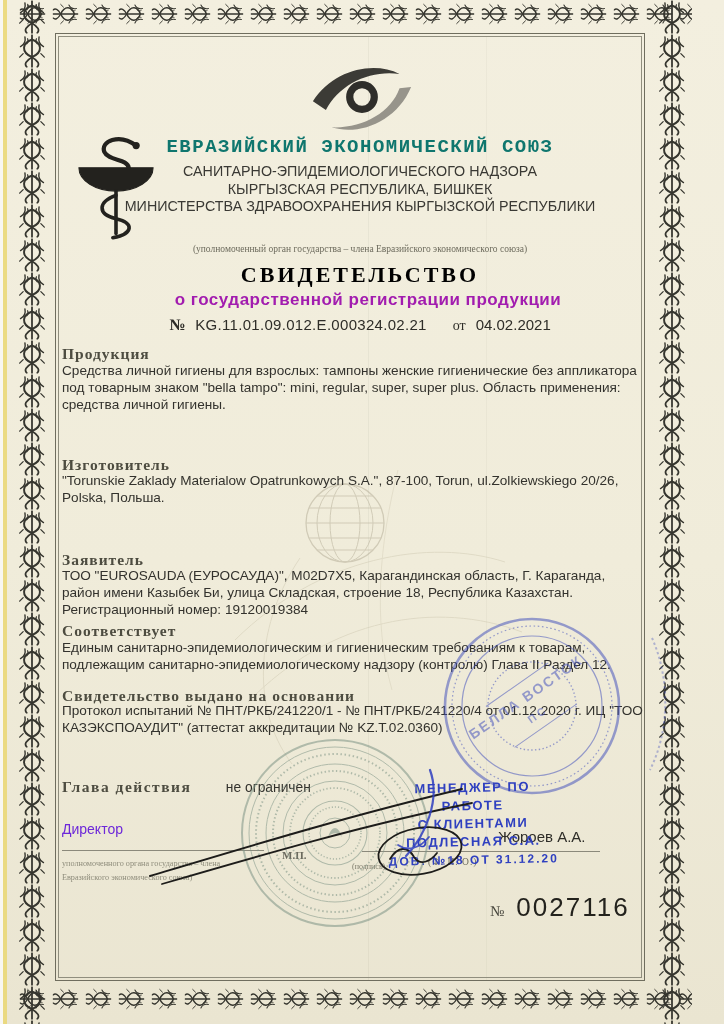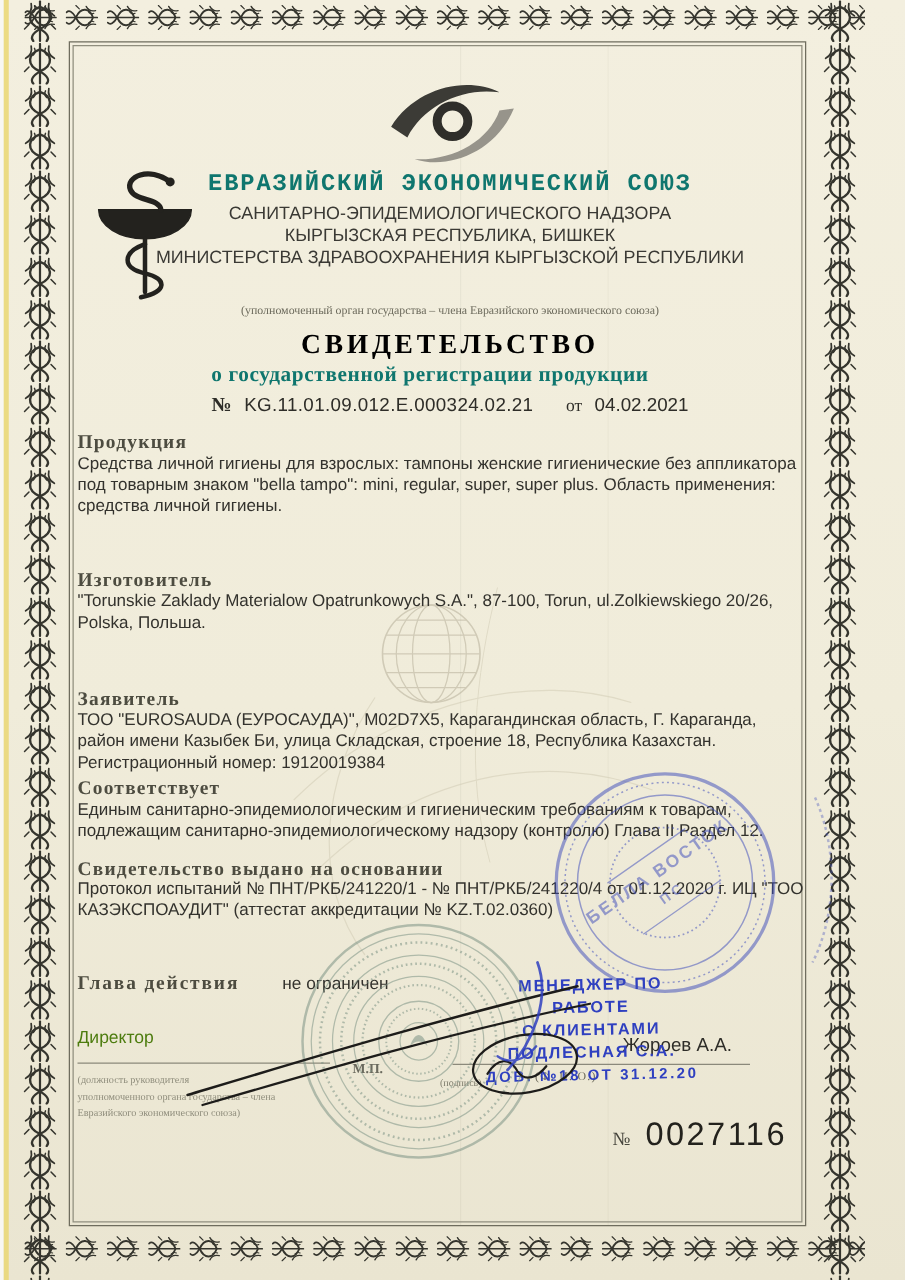--- a/index.html
+++ b/index.html
@@ -34,43 +34,43 @@
   .ctr{text-align:center;}
 
   .union-title{left:100px;top:136px;width:520px;font-family:Liberation Mono, monospace;
     font-weight:bold;font-size:19px;letter-spacing:1.5px;color:#0f766e;}
   .authority{left:88px;top:163px;width:544px;font-size:14.3px;line-height:17.5px;color:#3a3934;}
   .authority-note{left:110px;top:244px;width:500px;font-family:"Liberation Serif",serif;
     font-size:9.5px;color:#6c6a5c;}
 
   .doc-title1{left:140px;top:262px;width:440px;font-family:"Liberation Serif",serif;
     font-weight:bold;font-size:22px;letter-spacing:3px;color:#000000;}
-  .doc-title2{left:124px;top:290px;width:440px;font-family:Liberation Serif, serif;
-    font-weight:bold;font-size:17px;letter-spacing:.5px;color:#0f766e;}
+  .doc-title2{left:148px;top:290px;width:440px;font-family:Liberation Sans, sans-serif;
+    font-weight:bold;font-size:17px;letter-spacing:.5px;color:#a21caf;}
   .number-line{left:120px;top:316px;width:480px;display:flex;justify-content:center;
     align-items:baseline;gap:10px;color:#2e2d28;}
   .number-line .nl-no{font-family:"Liberation Serif",serif;font-weight:bold;font-size:16px;}
   .number-line .nl-num{font-size:15px;letter-spacing:.3px;}
   .number-line .nl-ot{font-family:"Liberation Serif",serif;font-size:14px;margin-left:16px;text-align:center;}
   .number-line .nl-date{font-size:15px;}
 
   .sec-h{left:62px;width:582px;font-family:"Liberation Serif",serif;font-weight:bold;
     font-size:15.5px;letter-spacing:1px;color:#4d4c40;}
   .sec-b{left:62px;width:583px;font-size:13.6px;line-height:16.8px;color:#33322d;}
   .h-product{top:345px;} .b-product{top:363px;}
   .h-manufacturer{top:456px;} .b-manufacturer{top:473px;}
   .h-applicant{top:551px;} .b-applicant{top:568px;}
   .h-compliance{top:622px;} .b-compliance{top:640px;}
   .h-basis{top:687px;} .b-basis{top:703px;}
   .validity{left:62px;top:778px;width:500px;}
   .validity .v-h{font-family:"Liberation Serif",serif;font-weight:bold;font-size:15.5px;
     letter-spacing:1.5px;color:#4d4c40;}
   .validity .v-v{font-size:13.8px;color:#33322d;margin-left:30px;}
 
-  .director{left:62px;top:821px;font-size:14px;color:#4d7c0f;}
+  .director{left:62px;top:821px;font-size:14px;color:#6d28d9;}
   .rule{border-top:1px solid #8b897b;height:0;}
   .rule-left{left:62px;top:850px;width:202px;}
   .fineprint{left:62px;top:857px;width:250px;font-family:"Liberation Serif",serif;
     font-size:8.2px;line-height:13.5px;color:#8f8d7c;}
   .mp-label{left:282px;top:849px;font-family:"Liberation Serif",serif;font-weight:bold;
     font-size:11px;color:#55554a;opacity:.85;}
   .sig-caption{left:352px;top:862px;font-family:"Liberation Serif",serif;font-size:8px;color:#7b7969;}
   .signer-name{left:498px;top:828px;font-size:15px;color:#2e2d28;}
   .rule-right{left:362px;top:851px;width:238px;}
   .fio-caption{left:428px;top:857px;font-family:"Liberation Serif",serif;font-size:9.5px;color:#6c6a5c;letter-spacing:1px;}
@@ -498,21 +498,20 @@
 <div class="abs sec-b b-basis">Протокол испытаний № ПНТ/РКБ/241220/1 - № ПНТ/РКБ/241220/4 от 01.12.2020 г. ИЦ "ТОО КАЗЭКСПОАУДИТ" (аттестат аккредитации № KZ.T.02.0360)</div>
 
 <div class="abs validity">
   <span class="v-h">Глава действия</span>
   <span class="v-v">не ограничен</span>
 </div>
 
 <div class="abs director">Директор</div>
 <div class="abs rule rule-left"></div>
 <div class="abs fineprint">
-  <div>(должность руководителя</div>
   <div>уполномоченного органа государства – члена</div>
   <div>Евразийского экономического союза)</div>
 </div>
 <div class="abs mp-label">М.П.</div>
 <div class="abs sig-caption">(подпись)</div>
 <div class="abs signer-name">Жороев А.А.</div>
 <div class="abs rule rule-right"></div>
 <div class="abs fio-caption">(Ф. И. О.)</div>
 
 <div class="abs mgr-stamp">

